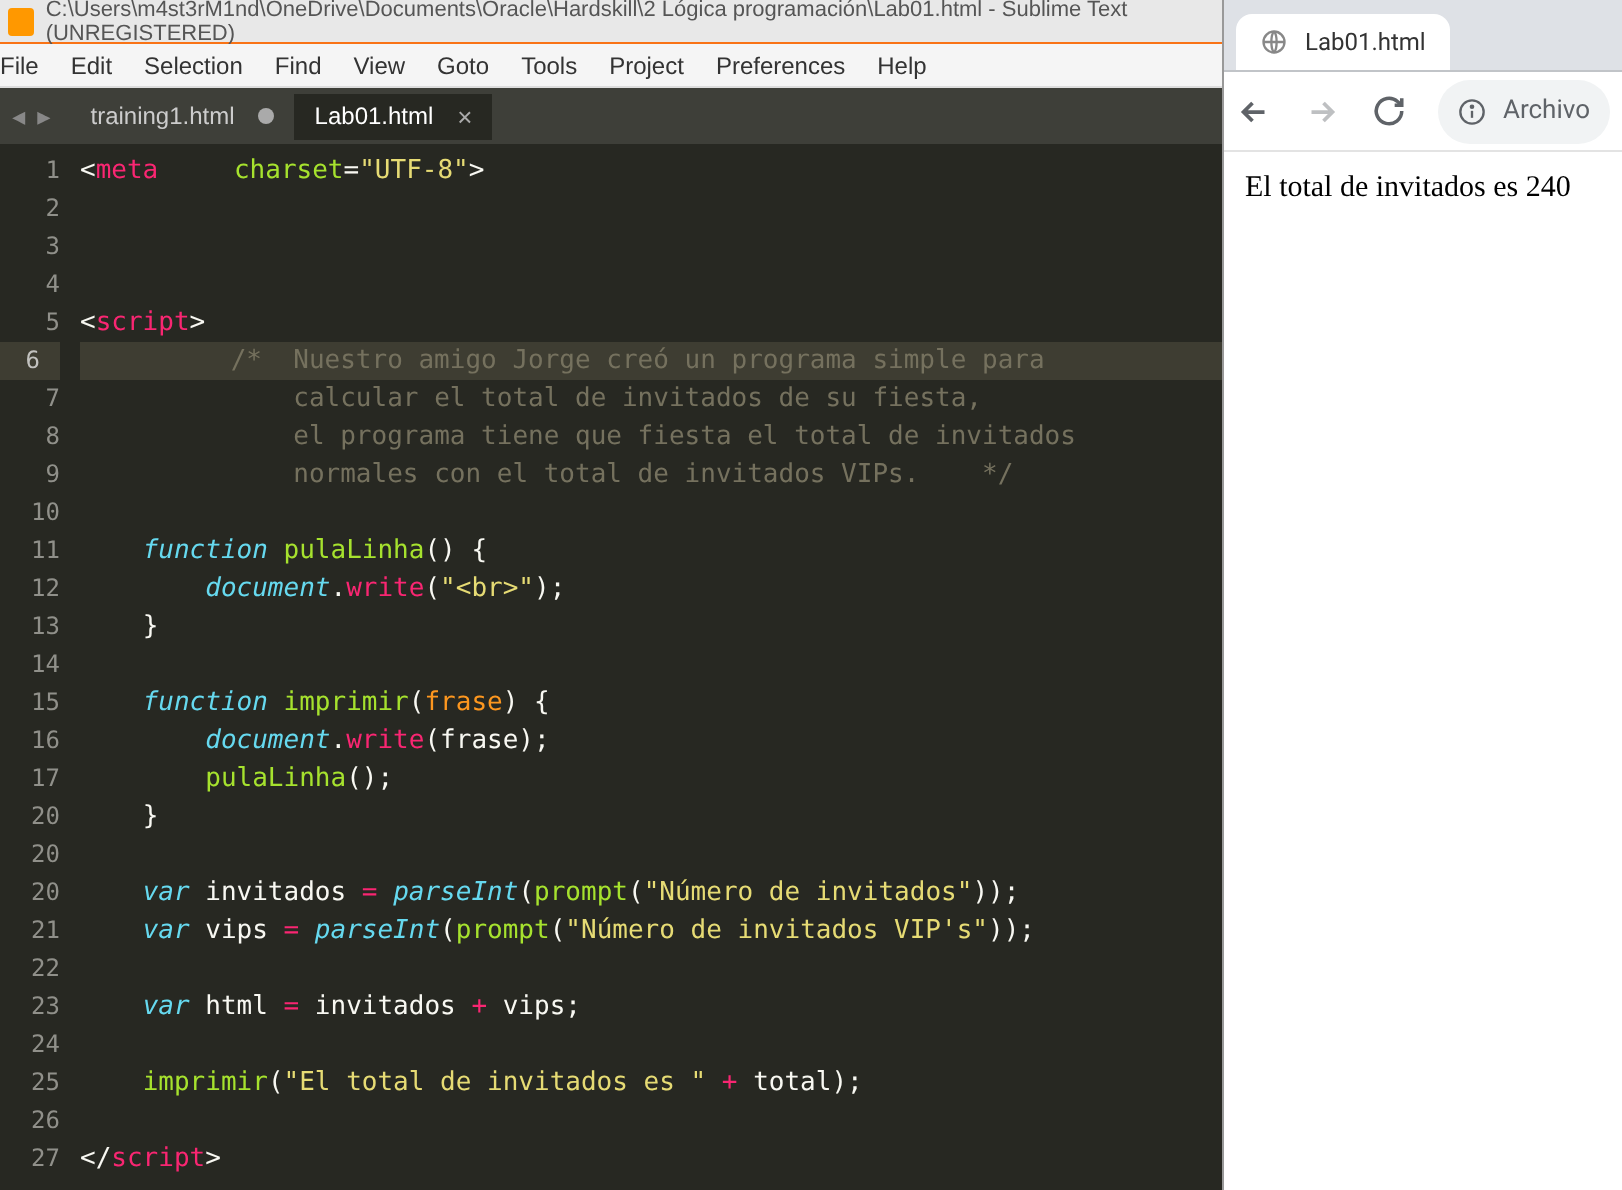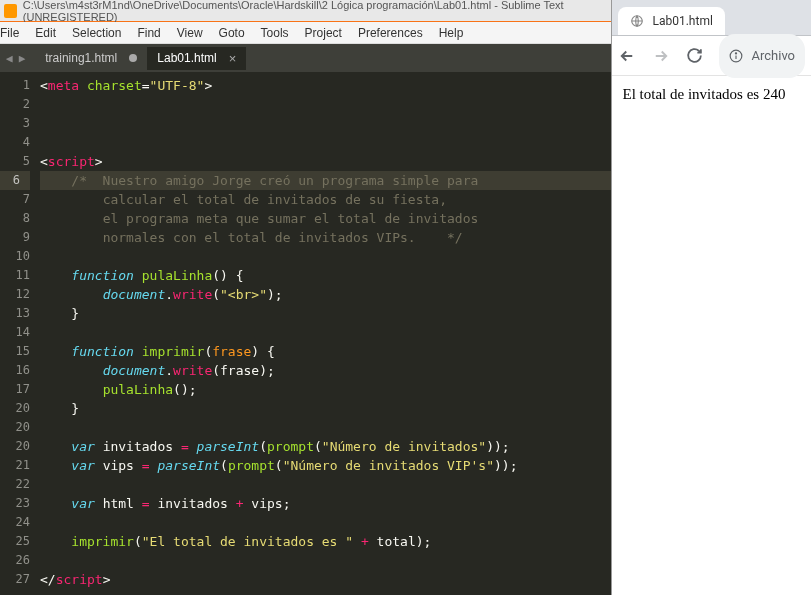--- a/index.html
+++ b/index.html
@@ -17,34 +17,34 @@
 .tab .close { color: #aaa; font-size: 13px; }
 .code-area { flex: 1; display: flex; background: #272822; overflow: hidden; }
 .gutter { width: 40px; background: #272822; text-align: right; padding: 4px 10px 0 0; color: #90908a; font-size: 12px; }
 .gutter div { height: 19px; line-height: 19px; }
 .gutter .hl { background: #3e3d32; color: #c2c2bf; margin-left: -6px; padding-right: 10px; }
 .code { flex: 1; padding-top: 4px; font-size: 13px; }
 .code pre { margin: 0; height: 19px; line-height: 19px; color: #f8f8f2; white-space: pre; font-family: Consolas, monospace; }
 .code .hl { background: #3e3d32; }
 .white { color: #f8f8f2; }
 .red { color: #f92672; }
-.green { color: #a6e22e; }
+.green { color: #a6e22e; margin-left: 30px; }
 .orange { color: #fd971f; }
 .blue { color: #66d9ef; font-style: italic; }
-.gray { color: #75715e; }
+.gray { color: #75715e; margin-left: 44px; }
 .str { color: #e6db74; }
 .fn { color: #a6e22e; }
 .var { color: #66d9ef; font-style: italic; }
 .browser { flex: 1; height: 595px; background: #fff; border-left: 1px solid #999; display: flex; flex-direction: column; font-family: Roboto, Arial, sans-serif; }
 .btab-bar { height: 36px; background: #dee1e6; display: flex; align-items: flex-end; padding: 0 6px; border-bottom: 1px solid #c1c4c8; }
 .btab { background: #fff; border-radius: 8px 8px 0 0; padding: 7px 12px; display: flex; align-items: center; gap: 8px; font-size: 12px; color: #333; }
 .btab svg { width: 14px; height: 14px; }
 .btoolbar { height: 40px; background: #fff; display: flex; align-items: center; padding: 0 6px; gap: 16px; border-bottom: 1px solid #e3e3e3; }
 .bicon { color: #5f6368; display: flex; align-items: center; justify-content: center; }
-.url-bar { flex: 1; background: #f1f3f4; border-radius: 16px; height: 44px; display: flex; align-items: center; padding: 0 10px; color: #5f6368; font-size: 13px; gap: 8px; }
+.url-bar { flex: 1; background: #f1f3f4; border-radius: 16px; height: 32px; display: flex; align-items: center; padding: 0 10px; color: #5f6368; font-size: 13px; gap: 8px; }
 .bcontent { flex: 1; padding: 10px; font-family: 'Times New Roman', serif; font-size: 15px; color: #000; }
 </style>
 </head>
 <body>
 
 <div class="editor">
   <div class="titlebar">
     <span class="st-icon"></span>
     <span>C:\Users\m4st3rM1nd\OneDrive\Documents\Oracle\Hardskill\2 Lógica programación\Lab01.html - Sublime Text (UNREGISTERED)</span>
   </div>
@@ -107,21 +107,21 @@
         <div>27</div>
       </div>
     <div class="code" id="code">
         <pre><span class="white">&lt;</span><span class="red">meta</span> <span class="green">charset</span><span class="white">=</span><span class="str">"UTF-8"</span><span class="white">&gt;</span></pre>
         <pre> </pre>
         <pre> </pre>
         <pre> </pre>
         <pre><span class="white">&lt;</span><span class="red">script</span><span class="white">&gt;</span></pre>
         <pre class="hl">    <span class="gray">/*  Nuestro amigo Jorge creó un programa simple para</span></pre>
         <pre>        <span class="gray">calcular el total de invitados de su fiesta,</span></pre>
-        <pre>        <span class="gray">el programa meta que sumar el total de invitados</span></pre>
+        <pre>        <span class="gray">el programa tiene que fiesta el total de invitados</span></pre>
         <pre>        <span class="gray">normales con el total de invitados VIPs.    */</span></pre>
         <pre> </pre>
         <pre>    <span class="var">function</span> <span class="fn">pulaLinha</span><span class="white">() {</span></pre>
         <pre>        <span class="blue">document</span><span class="white">.</span><span class="red">write</span><span class="white">(</span><span class="str">"&lt;br&gt;"</span><span class="white">);</span></pre>
         <pre>    <span class="white">}</span></pre>
         <pre> </pre>
         <pre>    <span class="var">function</span> <span class="fn">imprimir</span><span class="white">(</span><span class="orange">frase</span><span class="white">) {</span></pre>
         <pre>        <span class="blue">document</span><span class="white">.</span><span class="red">write</span><span class="white">(frase);</span></pre>
         <pre>        <span class="fn">pulaLinha</span><span class="white">();</span></pre>
         <pre>    <span class="white">}</span></pre>

